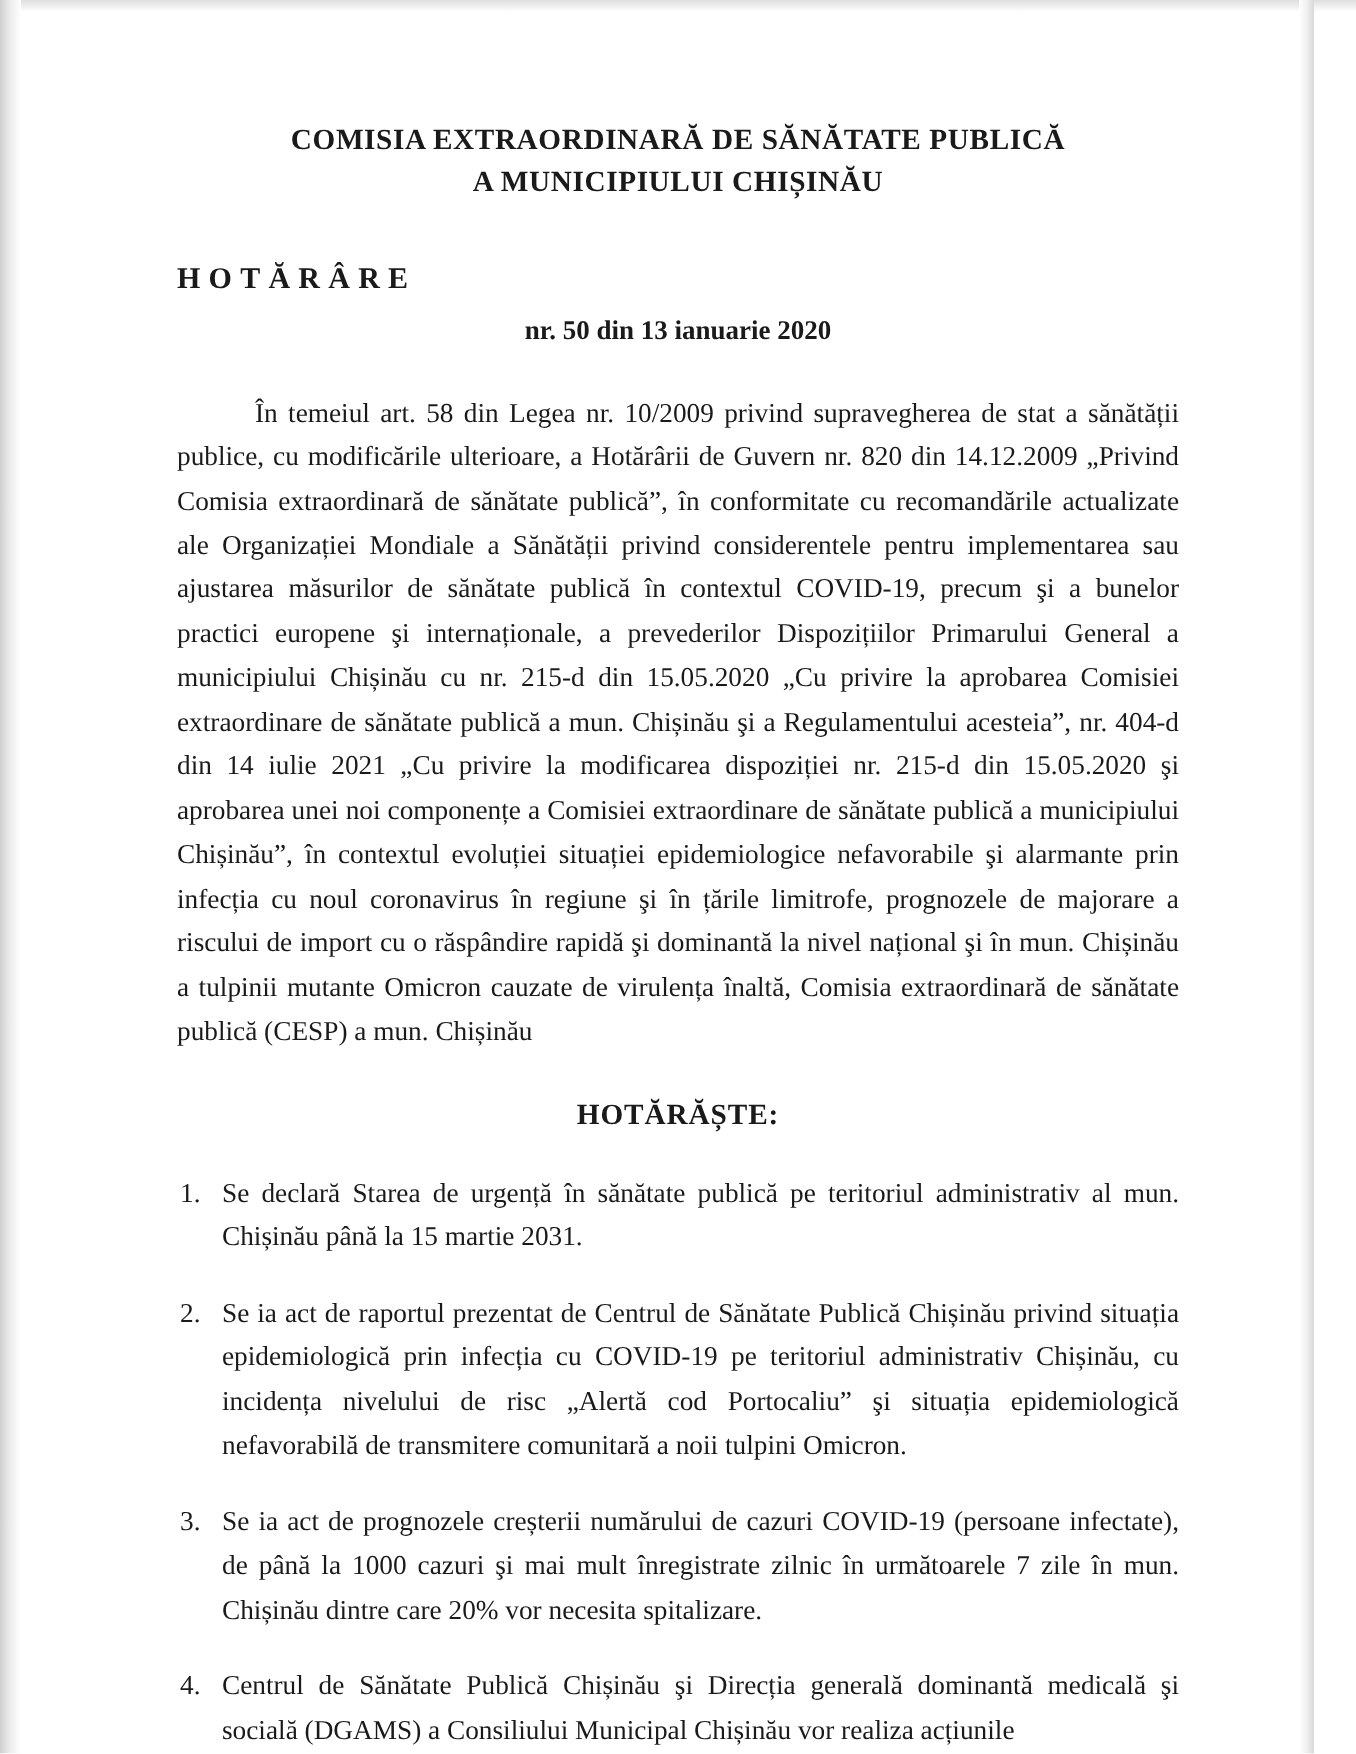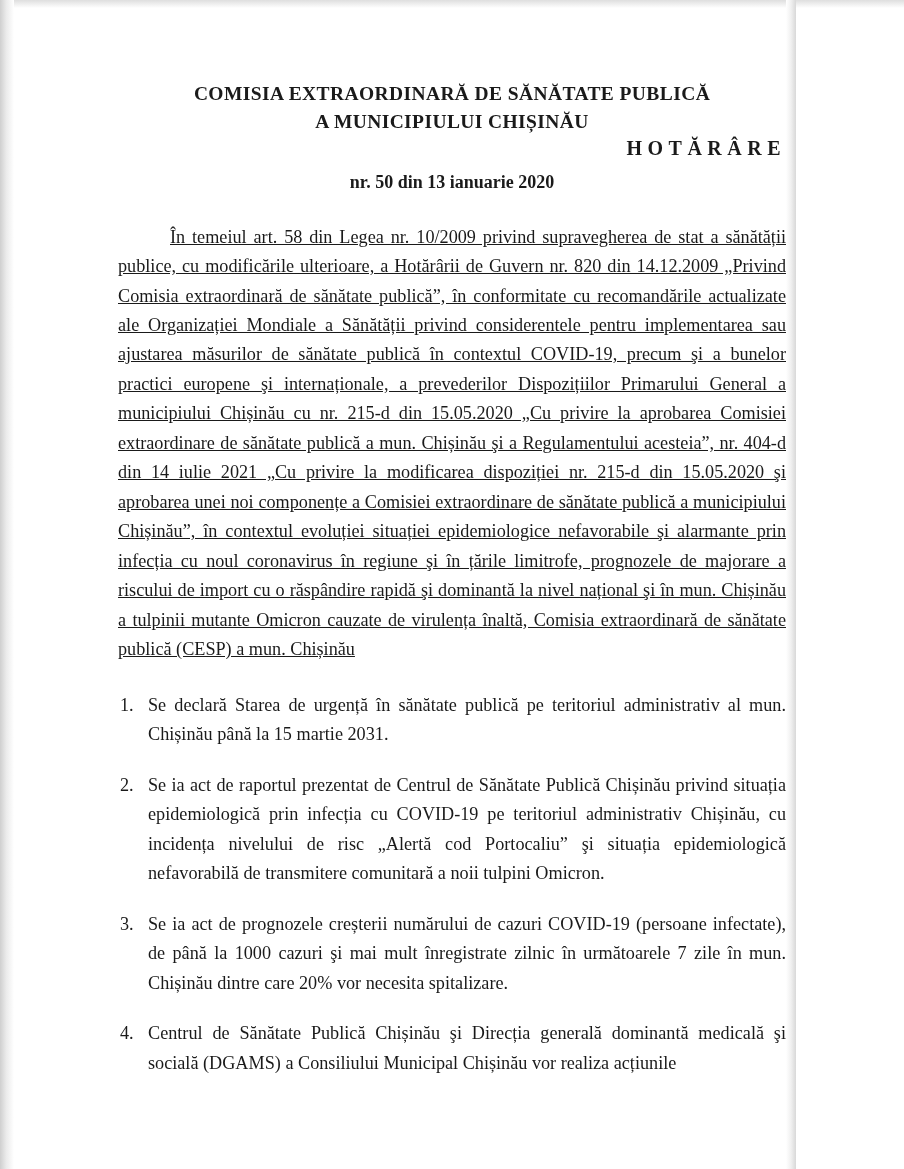--- a/index.html
+++ b/index.html
@@ -11,21 +11,21 @@
     width: 904px;
     height: 1169px;
     font-family: "Liberation Serif", serif;
     color: #1a1a1a;
     position: relative;
     overflow: hidden;
   }
   .page {
     position: absolute;
     left: 0; top: 0;
-    width: 796px;
+    width: 876px;
     height: 1169px;
     background: #ffffff;
   }
   
   .scan-edge-left {
     position: absolute;
     left: 0; top: 0;
     width: 14px; height: 1169px;
     background: linear-gradient(to right, #cfcfcf 0%, #ebebeb 45%, #ffffff 100%);
   }
@@ -56,40 +56,40 @@
     letter-spacing: 0.4px;
     line-height: 1.45;
   }
   .title-line-2 {
     font-weight: bold;
     font-size: 19.5px;
     letter-spacing: 0.4px;
     line-height: 1.45;
   }
   .doc-kind {
-    text-align: right;
+    text-align: left;
     font-weight: bold;
     font-size: 20px;
     letter-spacing: 5.5px;
+    margin-top: 38px;
   }
   .doc-number {
     text-align: center;
     font-weight: bold;
     font-size: 18px;
     margin-top: 12px;
   }
   .preamble {
     margin-top: 30px;
     text-align: justify;
     text-justify: inter-word;
     font-size: 18.2px;
     line-height: 1.62;
     text-indent: 52px;
     hyphens: none;
-    text-decoration: underline;
   }
   .decides {
     text-align: center;
     font-weight: bold;
     font-size: 19.5px;
     margin-top: 30px;
     letter-spacing: 0.6px;
   }
   ol.items {
     list-style: none;
@@ -131,20 +131,21 @@
     <div class="title-block">
       <div class="title-line-1">COMISIA EXTRAORDINARĂ DE SĂNĂTATE PUBLICĂ</div>
       <div class="title-line-2">A MUNICIPIULUI CHIȘINĂU</div>
     </div>
 
     <div class="doc-kind">HOTĂRÂRE</div>
     <div class="doc-number">nr. 50 din 13 ianuarie 2020</div>
 
     <p class="preamble">În temeiul art. 58 din Legea nr. 10/2009 privind supravegherea de stat a sănătății publice, cu modificările ulterioare, a Hotărârii de Guvern nr. 820 din 14.12.2009 „Privind Comisia extraordinară de sănătate publică”, în conformitate cu recomandările actualizate ale Organizației Mondiale a Sănătății privind considerentele pentru implementarea sau ajustarea măsurilor de sănătate publică în contextul COVID-19, precum şi a bunelor practici europene şi internaționale, a prevederilor Dispozițiilor Primarului General a municipiului Chișinău cu nr. 215-d din 15.05.2020 „Cu privire la aprobarea Comisiei extraordinare de sănătate publică a mun. Chișinău şi a Regulamentului acesteia”, nr. 404-d din 14 iulie 2021 „Cu privire la modificarea dispoziției nr. 215-d din 15.05.2020 şi aprobarea unei noi componențe a Comisiei extraordinare de sănătate publică a municipiului Chișinău”, în contextul evoluției situației epidemiologice nefavorabile şi alarmante prin infecția cu noul coronavirus în regiune şi în țările limitrofe, prognozele de majorare a riscului de import cu o răspândire rapidă şi dominantă la nivel național şi în mun. Chișinău a tulpinii mutante Omicron cauzate de virulența înaltă, Comisia extraordinară de sănătate publică (CESP) a mun. Chișinău</p>
 
+    <div class="decides">HOTĂRĂȘTE:</div>
 
     <ol class="items">
       <li>
         <span class="num">1.</span>
         <span>Se declară Starea de urgență în sănătate publică pe teritoriul administrativ al mun. Chișinău până la 15 martie 2031.</span>
       </li>
       <li>
         <span class="num">2.</span>
         <span>Se ia act de raportul prezentat de Centrul de Sănătate Publică Chișinău privind situația epidemiologică prin infecția cu COVID-19 pe teritoriul administrativ Chișinău, cu incidența nivelului de risc „Alertă cod Portocaliu” şi situația epidemiologică nefavorabilă de transmitere comunitară a noii tulpini Omicron.</span>
       </li>

